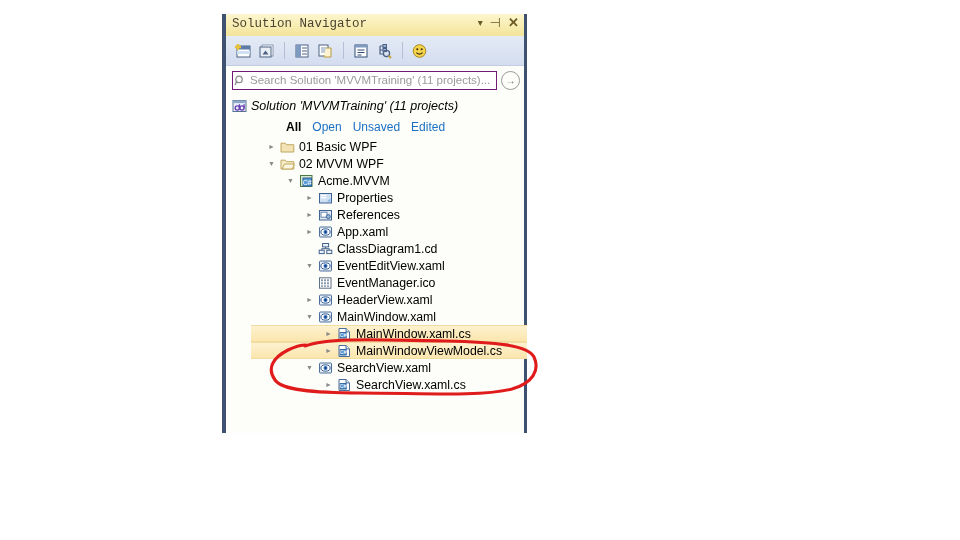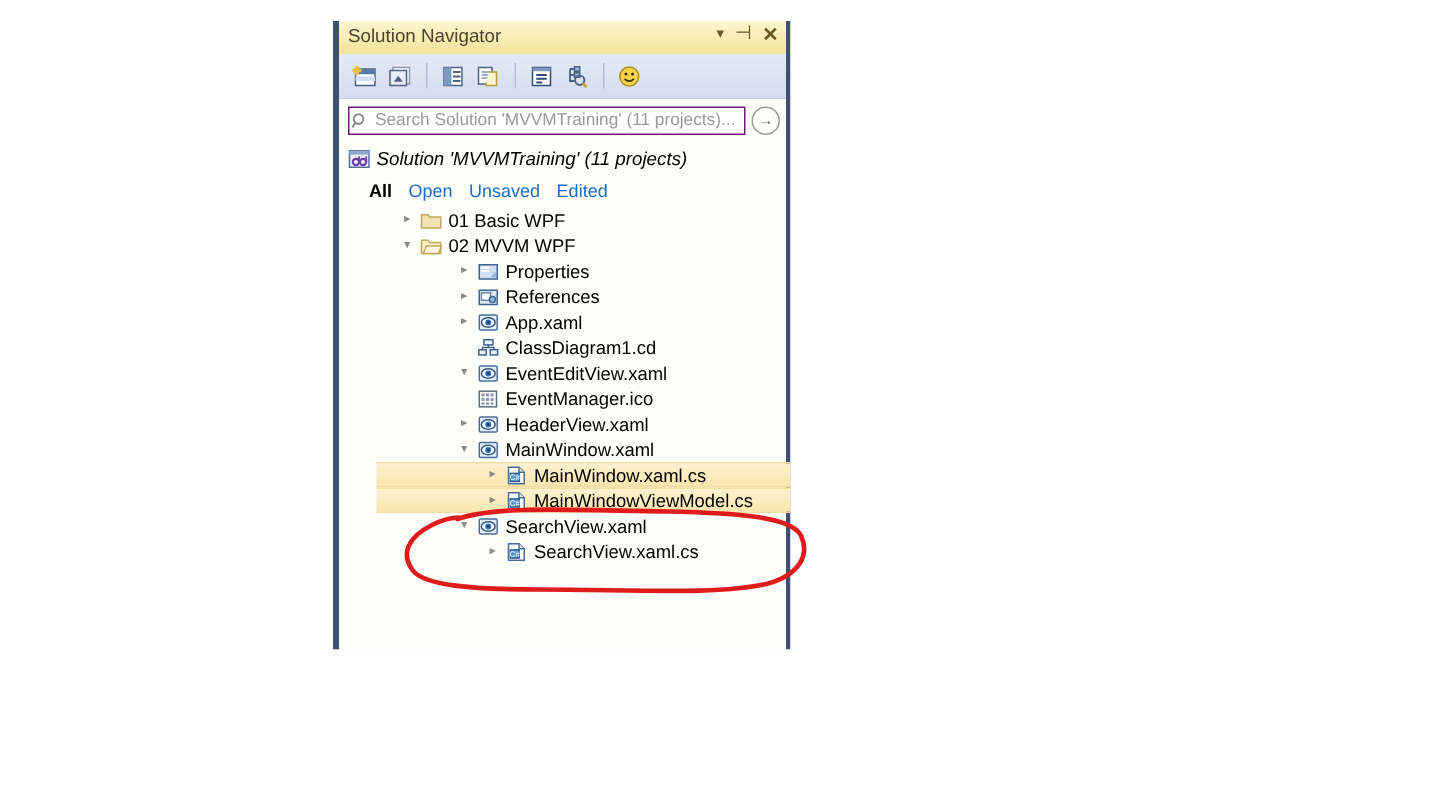--- a/index.html
+++ b/index.html
@@ -36,21 +36,21 @@
   .titlebar {
     position: absolute; left: 4px; top: 0;
     width: 298px; height: 22px;
     background: linear-gradient(to bottom, #fdf6cf 0%, #f8edb4 50%, #f3e49a 100%);
     border-bottom: 1px solid #e3d79b;
   }
   .titlebar-text {
     position: absolute; left: 6px; top: 3px;
     font-size: 12.5px; color: #4a4430;
     white-space: nowrap;
-    font-family: Liberation Sans, sans-serif;
+    font-family: Liberation Mono, monospace;
   }
   .tb-btns { position: absolute; right: 5px; top: 2px; display: flex; align-items: center; gap: 7px; }
   .tb-btn { color: #6b5a23; line-height: 1; cursor: default; }
   .tb-chevron { font-size: 10px; }
   .tb-pin   { font-size: 13px; font-family: "DejaVu Sans", sans-serif; }
   .tb-close { font-size: 13px; font-weight: bold; }
 
   
   .toolbar {
     position: absolute; left: 4px; top: 22px;
@@ -101,21 +101,21 @@
     width: 298px; height: 19px;
     display: flex; align-items: center; font-style: italic;
   }
   .solroot-label { font-size: 12.5px; color: #000; margin-left: 4px; white-space: nowrap; }
 
   
   .filters {
     position: absolute; left: 4px; top: 104px;
     width: 298px; height: 18px;
     display: flex; align-items: center; gap: 11px;
-    padding-left: 20px; box-sizing: border-box;
+    padding-left: 60px; box-sizing: border-box;
   }
   .f-item { font-size: 12px; color: #1a6fc4; cursor: pointer; white-space: nowrap; }
   .f-item.active { color: #000; font-weight: bold; }
 
   
   .tree {
     position: absolute; left: 4px; top: 124px;
     width: 298px; height: 295px;
     overflow: hidden;
     padding-left: 25px;
@@ -284,20 +284,32 @@
         <div class="row">
           <span class="ind" style="width: 14px;"></span>
           <span class="exp open">▼</span>
           <span class="icon-cell">
             <svg xmlns="http://www.w3.org/2000/svg" width="15" height="14" viewBox="0 0 15 14">
               <path d="M1 3.2 h4.3 l1.2 1.5 h7.3 v7.3 h-12.8 z" fill="#f7edc9" stroke="#c0a85e"></path>
               <path d="M2.2 12 l2.1-5 h10.1 l-2.1 5 z" fill="#fbf6e2" stroke="#c0a85e"></path>
             </svg>
           </span>
           <span class="lbl">02 MVVM WPF</span>
+        </div>
+        <div class="row">
+          <span class="ind" style="width: 33px;"></span>
+          <span class="exp open">▼</span>
+          <span class="icon-cell">
+            <svg xmlns="http://www.w3.org/2000/svg" width="15" height="14" viewBox="0 0 15 14">
+              <rect x="1.5" y="1.5" width="11.5" height="11" fill="#d9ecd3" stroke="#4a7a42"></rect>
+              <rect x="4" y="4" width="8.5" height="8" fill="#5b9bd5" stroke="#2d5f96"></rect>
+              <text x="8.3" y="10.6" font-size="7" font-family="Liberation Sans, sans-serif" fill="#fff" text-anchor="middle">C#</text>
+            </svg>
+          </span>
+          <span class="lbl">Acme.MVVM</span>
         </div>
         <div class="row">
           <span class="ind" style="width: 52px;"></span>
           <span class="exp">►</span>
           <span class="icon-cell">
             <svg xmlns="http://www.w3.org/2000/svg" width="15" height="14" viewBox="0 0 15 14">
               <rect x="1.5" y="2.5" width="12" height="9.5" fill="#cfe0f2" stroke="#3e6595"></rect>
               <rect x="2.8" y="3.8" width="5.5" height="1.4" fill="#fff"></rect>
               <rect x="2.8" y="6" width="5.5" height="1.4" fill="#fff"></rect>
               <path d="M9 10.8 l3.5-3.6 v3.6 z" fill="#8ab4e0"></path>

